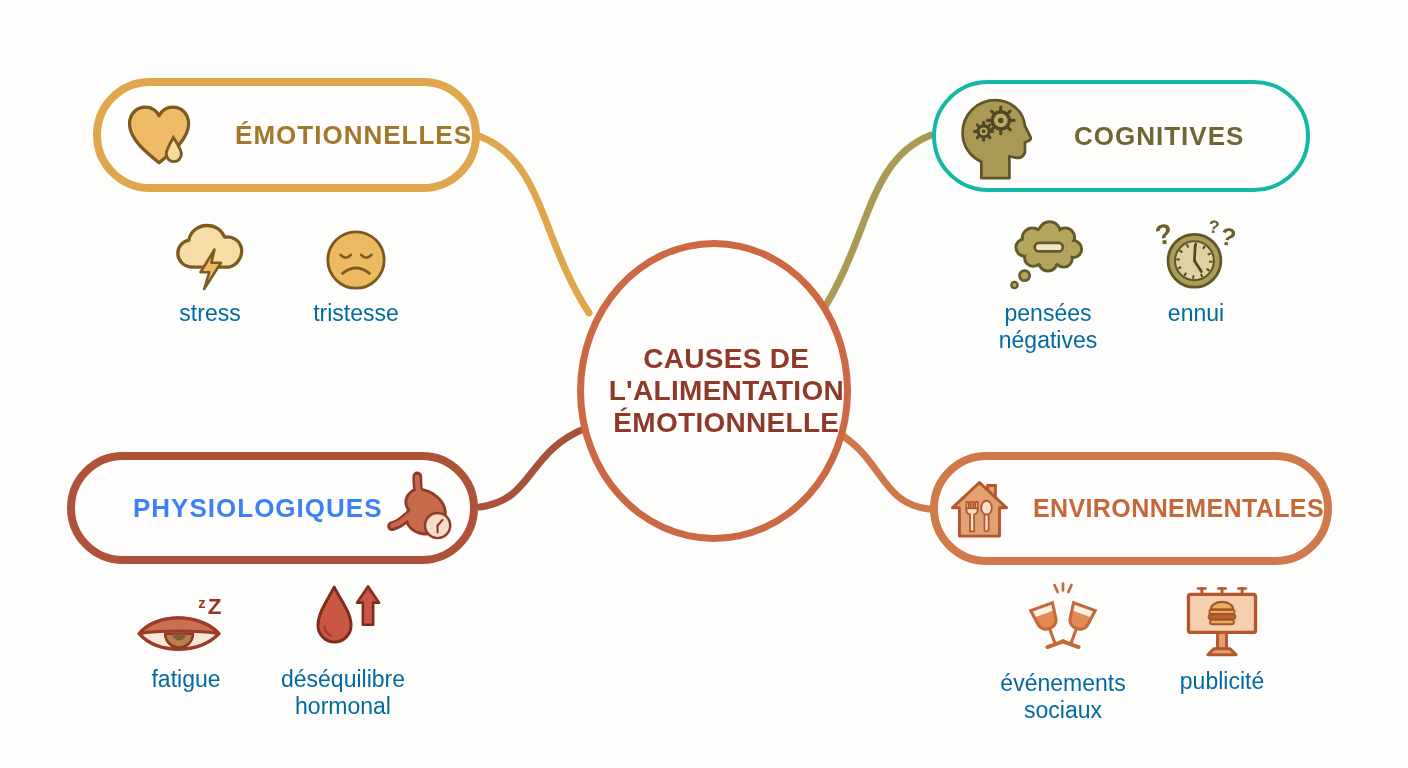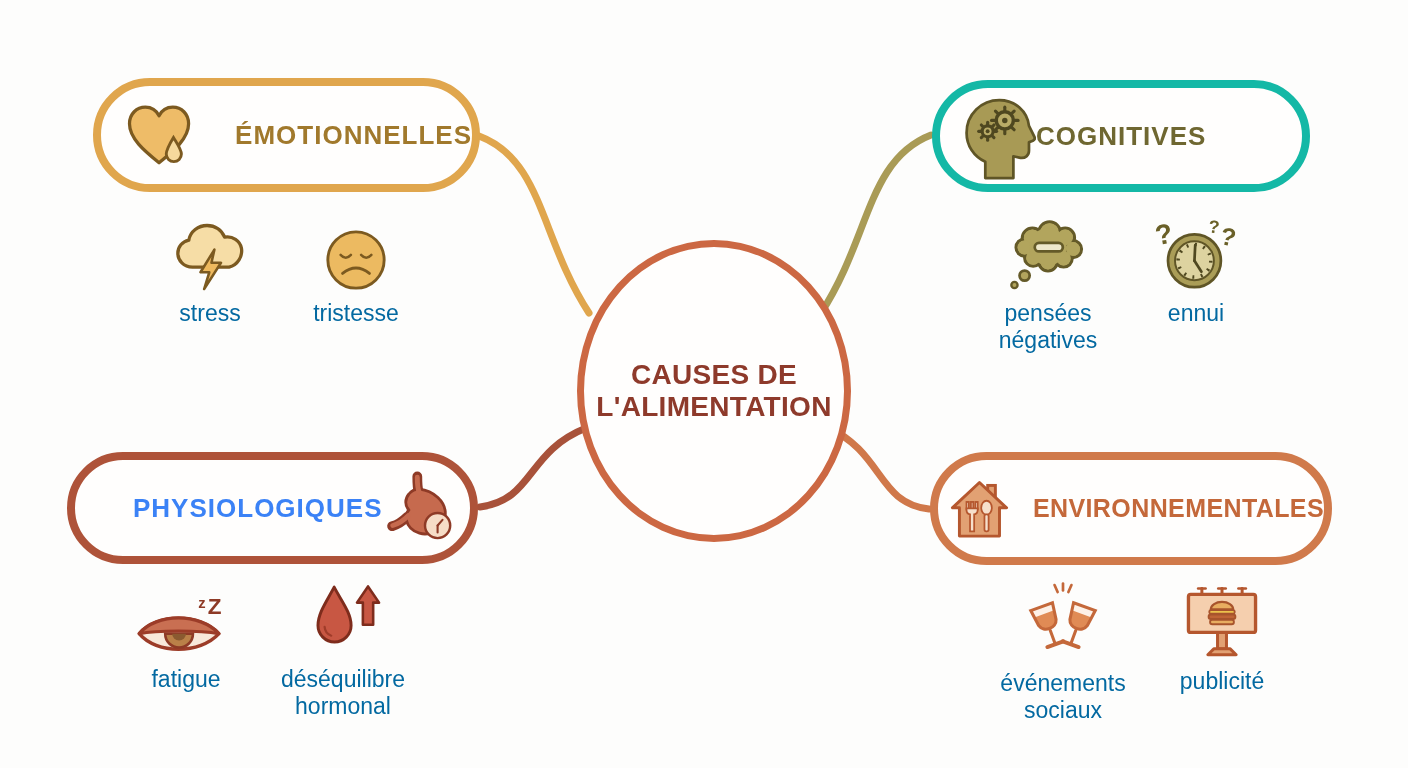--- a/index.html
+++ b/index.html
@@ -10,36 +10,36 @@
   .connectors{position:absolute;left:0;top:0;z-index:1;}
   .connectors path{fill:none;stroke-width:7;stroke-linecap:round;}
   .c-gold{stroke:#e0a64d;}
   .c-olive{stroke:#a99b56;}
   .c-red{stroke:#a8523a;}
   .c-orange{stroke:#d0784a;}
 
   .center{
     position:absolute;left:577px;top:240px;width:260px;height:288px;
     border:7px solid #cc6843;border-radius:50%;background:#fffefd;z-index:2;
-    display:flex;align-items:center;justify-content:center;
+    display:flex;align-items:center;justify-content:flex-end;
   }
   .center-text{
     text-align:center;font-weight:bold;font-size:28px;line-height:32px;
     color:#8e3a2b;letter-spacing:.3px;
   }
   .center-text span{display:block;}
 
   .pill{
     position:absolute;z-index:2;background:#fffefd;border-radius:62px;
     display:flex;align-items:center;box-sizing:border-box;
   }
   .pill-label{font-weight:bold;letter-spacing:1px;white-space:nowrap;}
   .pill-emo{left:93px;top:78px;width:387px;height:114px;border:8px solid #e0a64d;padding-left:22px;gap:40px;}
   .pill-emo .pill-label{font-size:26px;color:#a1792c;}
-  .pill-cog{left:932px;top:80px;width:378px;height:112px;border:8px solid #14b8a6;padding-left:18px;}
+  .pill-cog{left:932px;top:80px;width:378px;height:112px;border:4px solid #14b8a6;padding-left:18px;gap:42px;}
   .pill-cog .pill-label{font-size:26px;color:#6f6731;}
   .pill-phy{left:67px;top:452px;width:411px;height:112px;border:8px solid #ae5339;padding:0 14px 0 58px;justify-content:space-between;}
   .pill-phy .pill-label{font-size:26px;color:#3b82f6;}
   .pill-env{left:930px;top:452px;width:402px;height:113px;border:8px solid #d07a4b;padding-left:12px;gap:24px;}
   .pill-env .pill-label{font-size:25px;color:#c4683a;letter-spacing:.4px;}
 
   .item{position:absolute;z-index:2;width:150px;display:flex;flex-direction:column;align-items:center;}
   .item.wide{width:170px;}
   .icon-box{display:flex;align-items:flex-end;justify-content:center;}
   .item-label{margin-top:8px;font-size:23px;line-height:27px;color:#0369a1;text-align:center;}
@@ -55,20 +55,21 @@
     <path class="c-gold" d="M 479 136 C 543 160, 540 238, 589 313"></path>
     <path class="c-olive" d="M 931 135 C 867 160, 870 238, 821 313"></path>
     <path class="c-red" d="M 480 507 C 534 500, 526 452, 586 428"></path>
     <path class="c-orange" d="M 929 509 C 877 503, 884 453, 827 427"></path>
   </svg>
 
   <div class="center">
     <div class="center-text">
       <span>CAUSES DE</span>
       <span>L'ALIMENTATION</span>
+      <span>ÉMOTIONNELLE</span>
     </div>
   </div>
 
   <div class="pill pill-emo">
     <svg width="80" height="78" viewBox="0 0 100 97">
       <path d="M50 87 C29 70 9 53 9 33 C9 19 19 10 31 10 C39 10 46 14 50 22 C54 14 61 10 69 10 C81 10 91 19 91 33 C91 53 71 70 50 87 Z" fill="#eebc68" stroke="#7c5a20" stroke-width="4.5" stroke-linejoin="round"></path>
       <path d="M70 52 C64 62 60 69 60 75 A10.5 10.5 0 0 0 81 75 C81 69 76 62 70 52 Z" fill="#f6d99c" stroke="#7c5a20" stroke-width="4"></path>
     </svg>
     <span class="pill-label">ÉMOTIONNELLES</span>
   </div>

